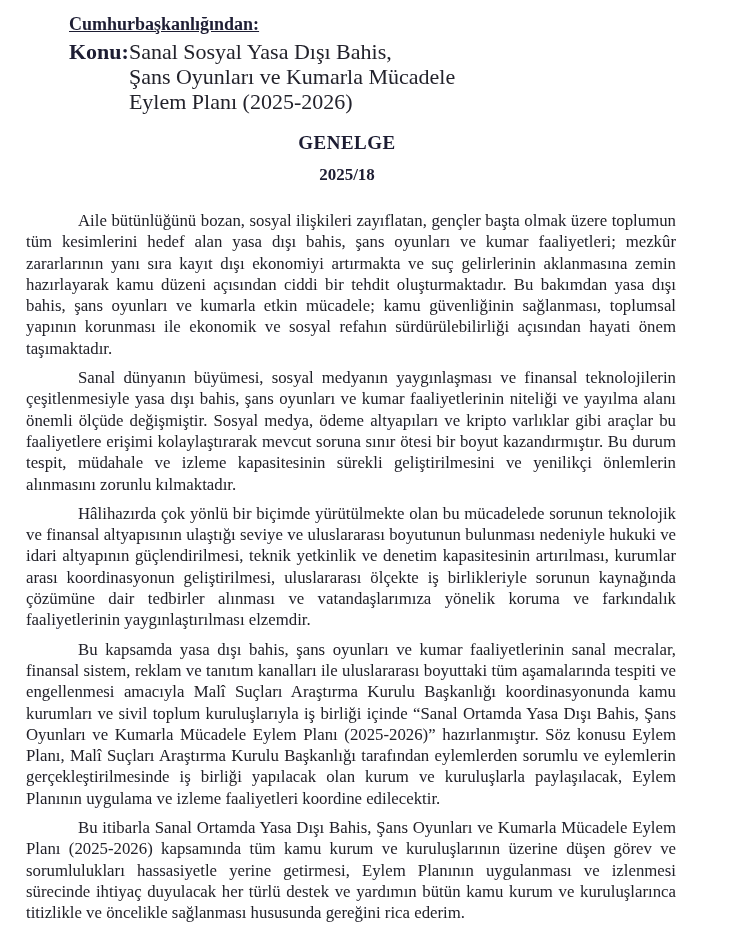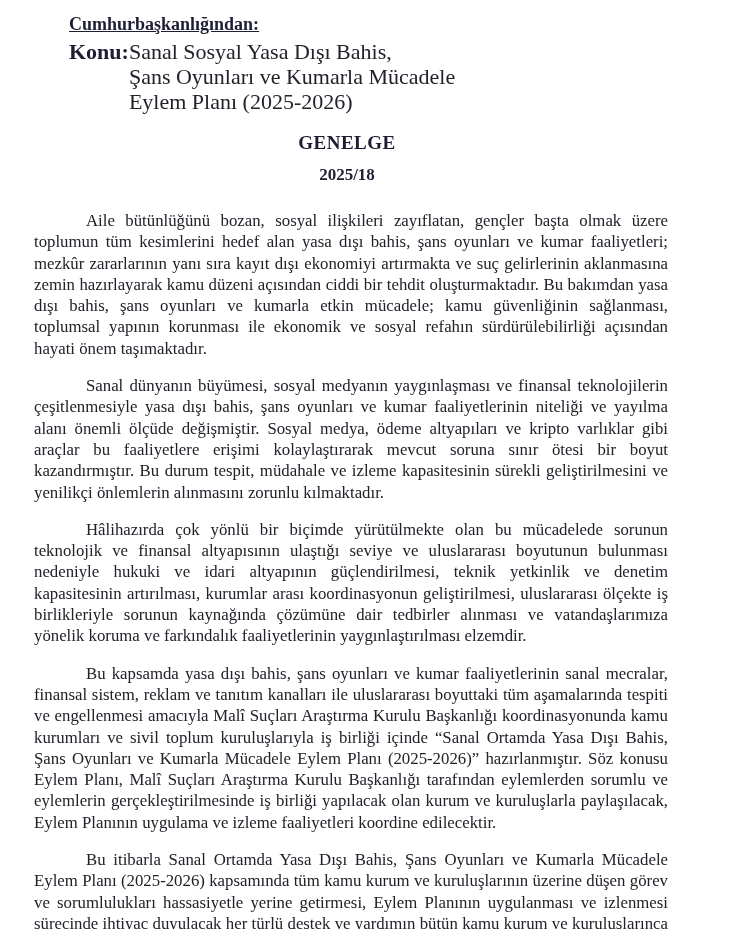--- a/index.html
+++ b/index.html
@@ -69,21 +69,21 @@
   }
   
   .doc-body {
     margin: 25px 10px 0 18px;
     font-size: 16.8px;
     line-height: 21.3px;
     text-align: justify;
     color: #212129;
   }
   .doc-body p {
-    margin: 16px;
+    margin: 8px;
     padding: 0;
     text-indent: 52px;
   }
   
   .doc-date {
     margin-top: 11px;
     text-align: center;
     font-size: 17px;
     line-height: 22px;
     color: #1d1d33;

